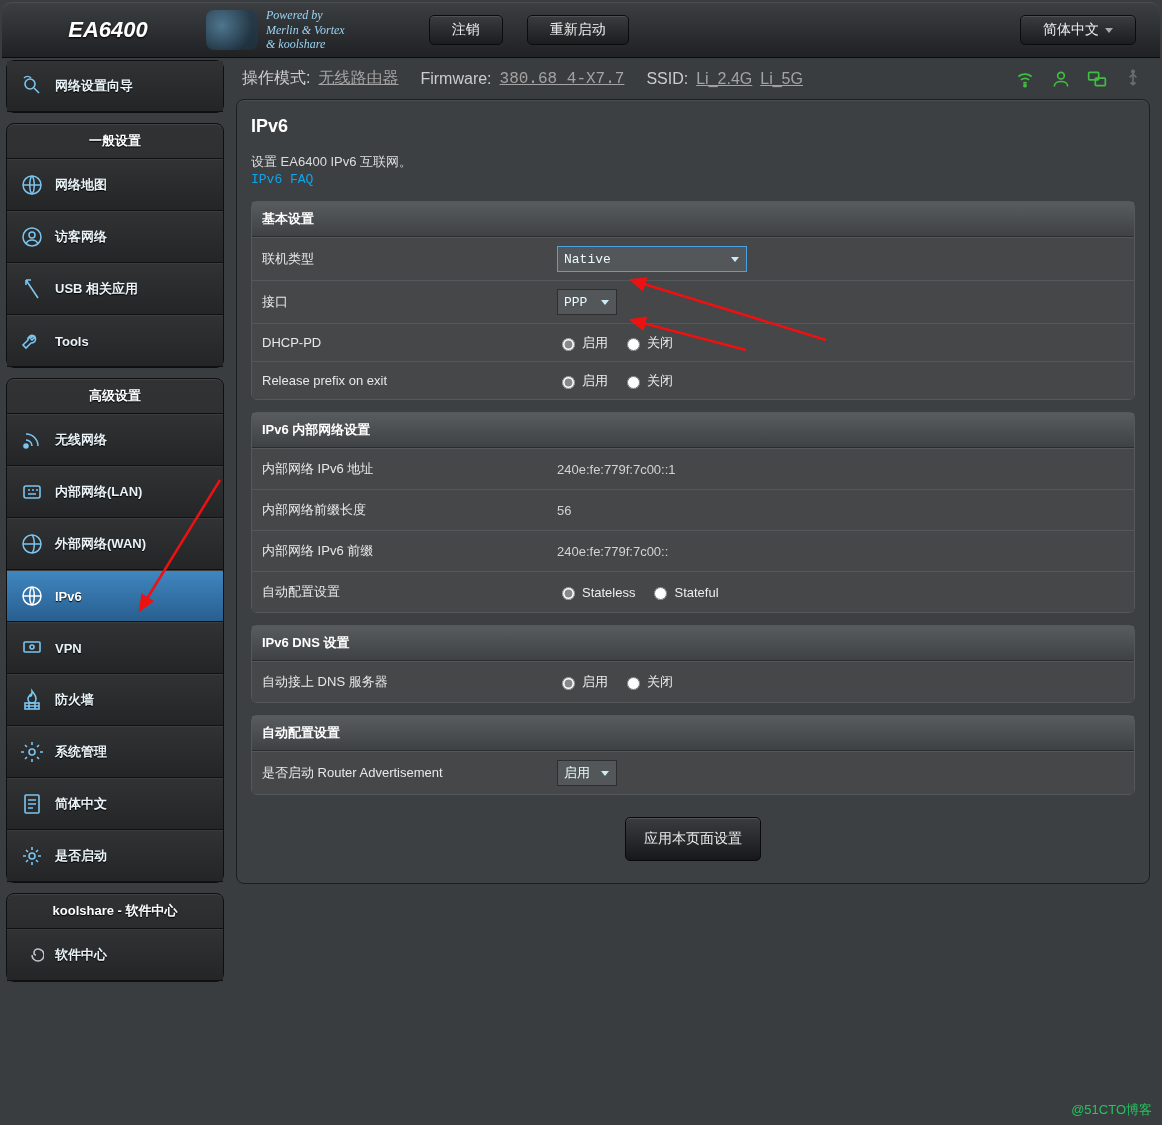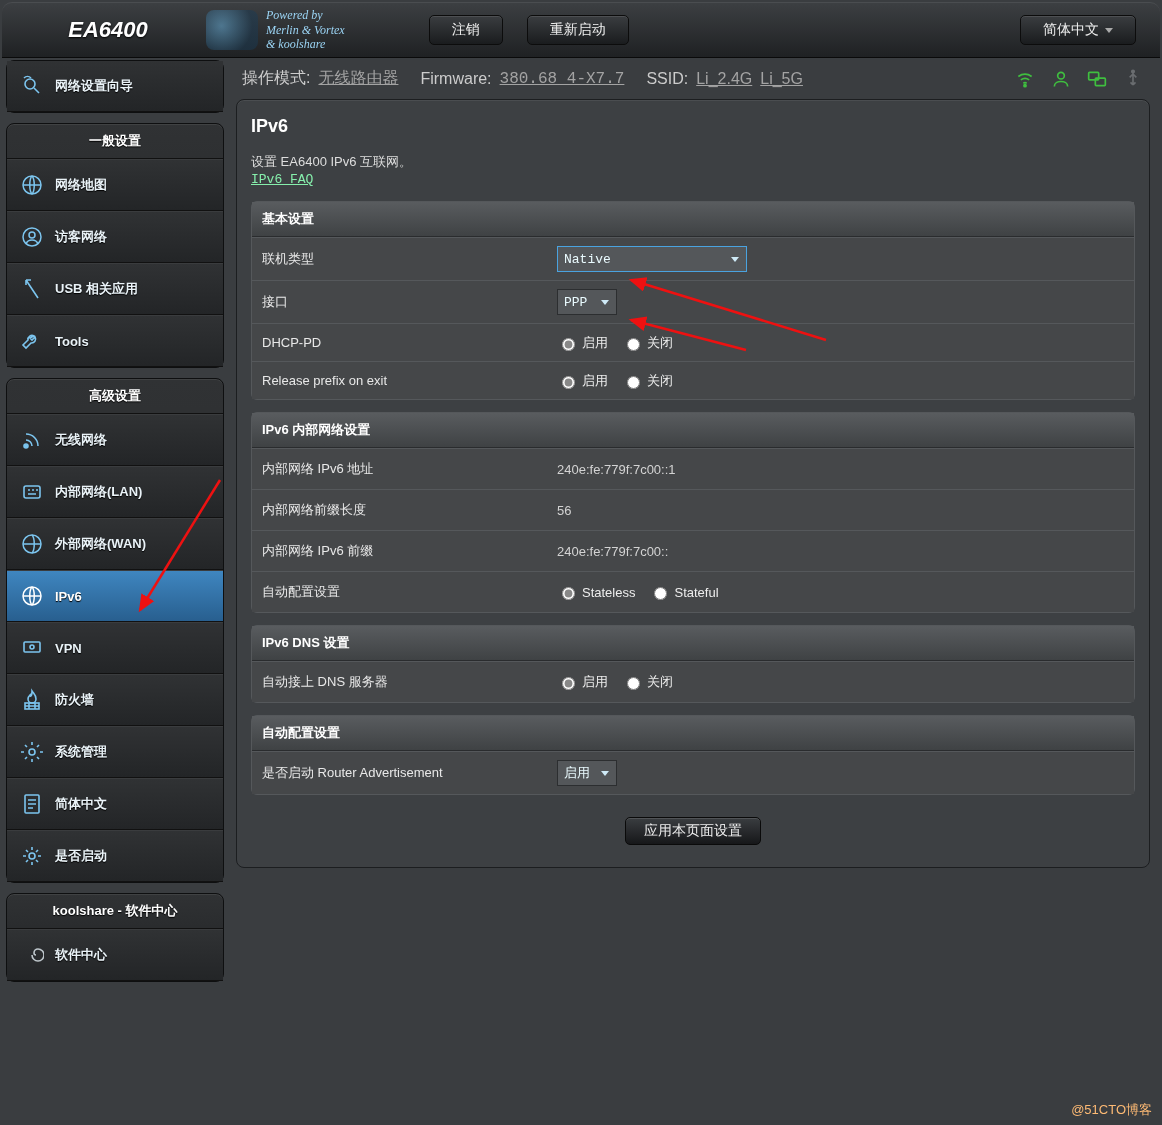--- a/index.html
+++ b/index.html
@@ -40,40 +40,40 @@
 .sbox-hdr{font-weight:bold;color:#fff;text-align:center;padding:8px 0;border-bottom:1px solid #111;text-shadow:0 1px 1px #000}
 .sitem{display:flex;align-items:center;gap:10px;padding:12px 12px;color:#eaf3f8;font-weight:bold;border-top:1px solid #3a3c3e;border-bottom:1px solid #111;background:linear-gradient(#303234,#232527);text-shadow:0 1px 1px #000}
 .sitem:first-child{border-top:none}
 .sitem.active{background:linear-gradient(#3f86c0,#285f8f);color:#fff}
 .sitem .si-icon{width:26px;height:26px;display:flex;align-items:center;justify-content:center;color:#79c3ef}
 .wizard{border-radius:8px}
 
 .panel{background:#3d4043;border:1px solid #1c1e20;border-radius:8px;padding:14px 14px 22px 14px;box-shadow:inset 0 1px 0 rgba(255,255,255,.07)}
 .page-title{font:bold 18px Arial;color:#fff;padding:2px 0 10px 0}
 .desc{color:#ddd;padding:6px 0 2px 0}
-.desc a{color:#86efac;text-decoration:underline;font-family:var(--mono)}
+.desc a{color:#0ea5e9;font-family:var(--mono)}
 
 .grp{margin-top:12px;border:1px solid #55585b;border-radius:6px}
 .grp-hdr{background:linear-gradient(#595c5f,#3f4244);color:#fff;font-weight:bold;padding:8px 10px;border-bottom:1px solid #2a2c2e}
 .row{display:flex;align-items:center;border-top:1px solid #55585b;background:#454749}
 .row:first-of-type{border-top:none}
 .cell-l{flex:0 0 295px;padding:11px 10px;color:#e8e8e8}
 .cell-r{flex:1;padding:8px 10px;color:#ddd;display:flex;align-items:flex-end;gap:14px}
 select.sel{background:#54575a;color:#eafbff;border:1px solid #2c2e30;height:26px;font-family:var(--mono);font-size:13px;padding:2px 22px 2px 6px;appearance:none;-webkit-appearance:none;position:relative}
 .sel-wrap{position:relative;display:inline-block}
 .sel-wrap::after{content:"";position:absolute;right:8px;top:50%;margin-top:-2px;width:0;height:0;border-left:4px solid transparent;border-right:4px solid transparent;border-top:5px solid #cfeaf7;pointer-events:none}
 .sel.hilite{border:1px solid #4aa3e0;width:190px}
 .sel.small{width:60px}
 .radio-lbl{display:inline-flex;align-items:center;gap:4px;color:#eee}
 .radio-lbl input{accent-color:#888}
 .val{color:#d3d3d3}
 
 .apply-row{display:flex;justify-content:center;margin-top:22px}
-.apply-btn{background:linear-gradient(#3a3d40,#161719);border:1px solid #0a0a0a;border-radius:5px;color:#eee;font-size:14px;padding:4px 18px;box-shadow:inset 0 1px 0 rgba(255,255,255,.12)}
-.watermark{position:fixed;right:10px;bottom:6px;color:#fdba74;font-size:13px}
+.apply-btn{background:linear-gradient(#3a3d40,#161719);border:1px solid #0a0a0a;border-radius:5px;color:#eee;font-size:14px;padding:12px 18px;box-shadow:inset 0 1px 0 rgba(255,255,255,.12)}
+.watermark{position:fixed;right:10px;bottom:6px;color:#22c55e;font-size:13px}
 
 .overlay{position:absolute;pointer-events:none;z-index:50}
 svg.arrow{overflow:visible}
 .content-area{position:relative}
 </style>
 </head>
 <body>
 
 <div class="topbar">
   <div class="model">EA6400</div>

